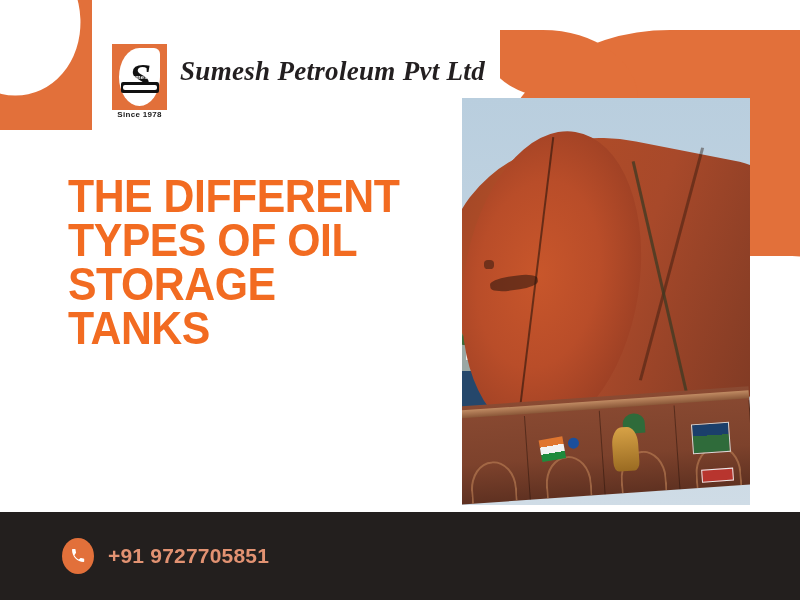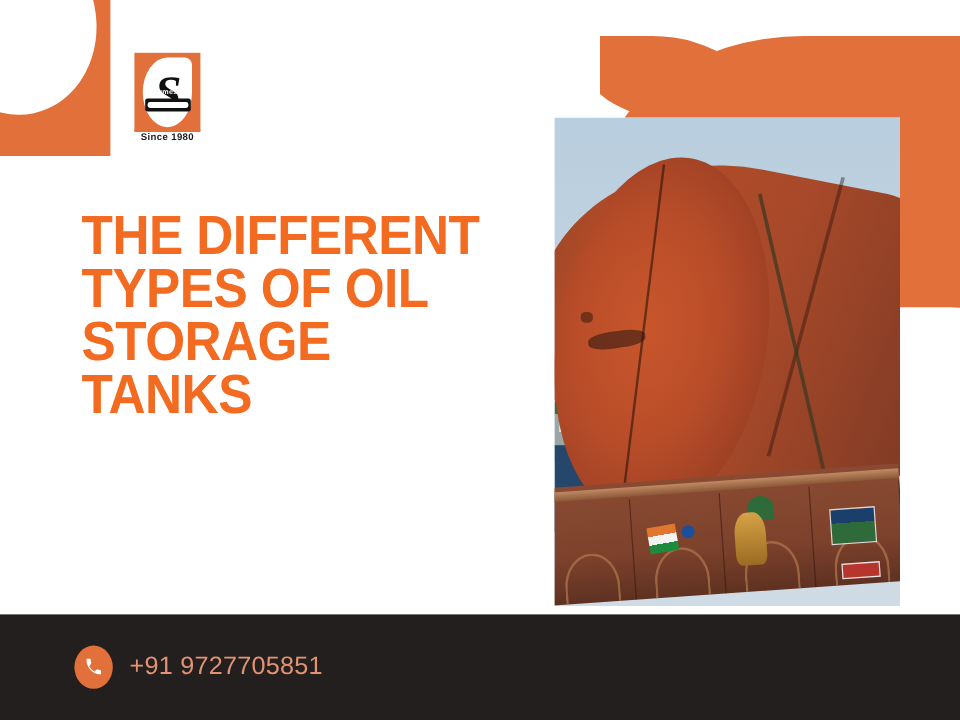--- a/index.html
+++ b/index.html
@@ -454,20 +454,21 @@
     justify-content: center;
     flex: 0 0 auto;
   }
   .contact-text {
     margin-left: 14px;
     color: #E29272;
     font-family: "Liberation Sans", sans-serif;
     font-size: 21px;
     letter-spacing: .2px;
     white-space: nowrap;
+    font-weight: bold;
   }
 </style>
 </head>
 <body>
 
 <div class="canvas">
 
   <div class="deco-topleft"></div>
   <div class="deco-topleft-mask"></div>
   <div class="deco-topleft-mask2"></div>
@@ -480,23 +481,24 @@
 
   <div class="logo-row">
     <div class="logo-mark">
       <div class="logo-flame"></div>
       <div class="logo-s">S</div>
       <div class="logo-s-name">Sumesh</div>
       <div class="logo-s-band">
         <div class="logo-s-band-inner"></div>
       </div>
     </div>
+    <div class="brand-text">Sumesh Petroleum Pvt Ltd</div>
   </div>
   <div class="logo-since-rule"></div>
-  <div class="logo-since">Since 1980</div>
+  <div class="logo-since">Since 1978</div>
 
   <div class="headline">
     <div>THE DIFFERENT</div>
     <div>TYPES OF OIL</div>
     <div>STORAGE</div>
     <div>TANKS</div>
   </div>
 
   <div class="photo-frame">
     <div class="photo">

